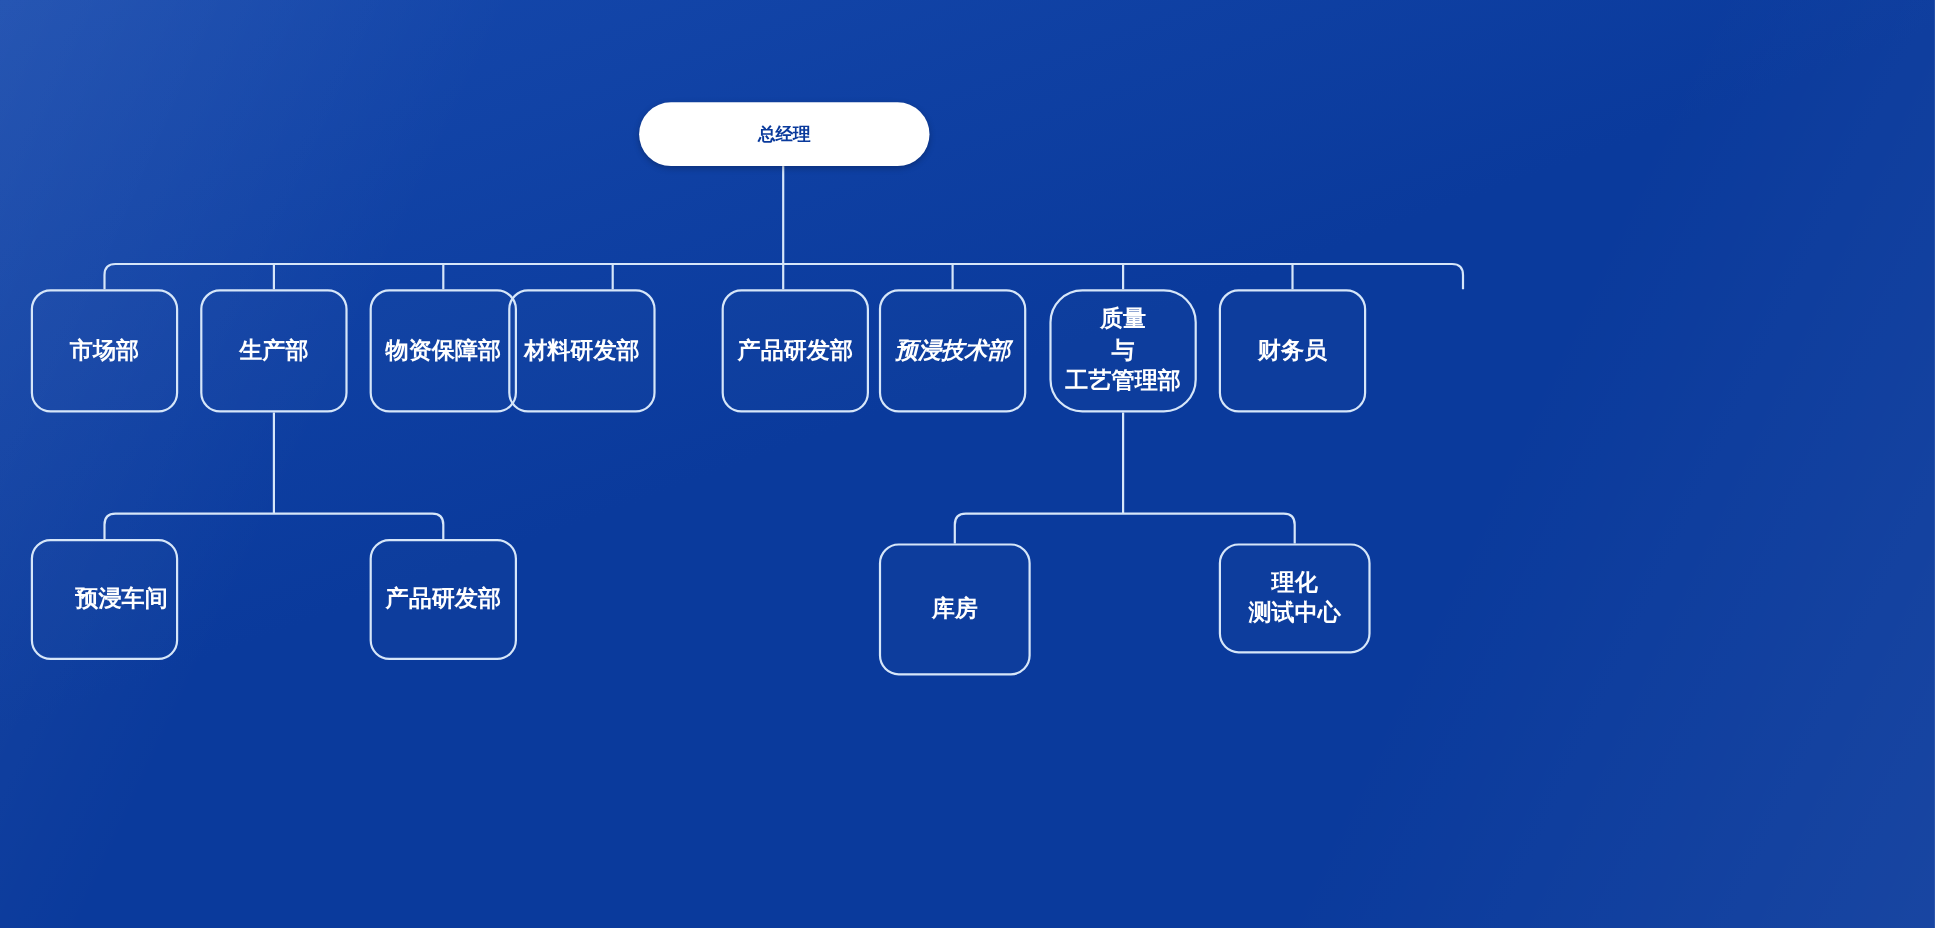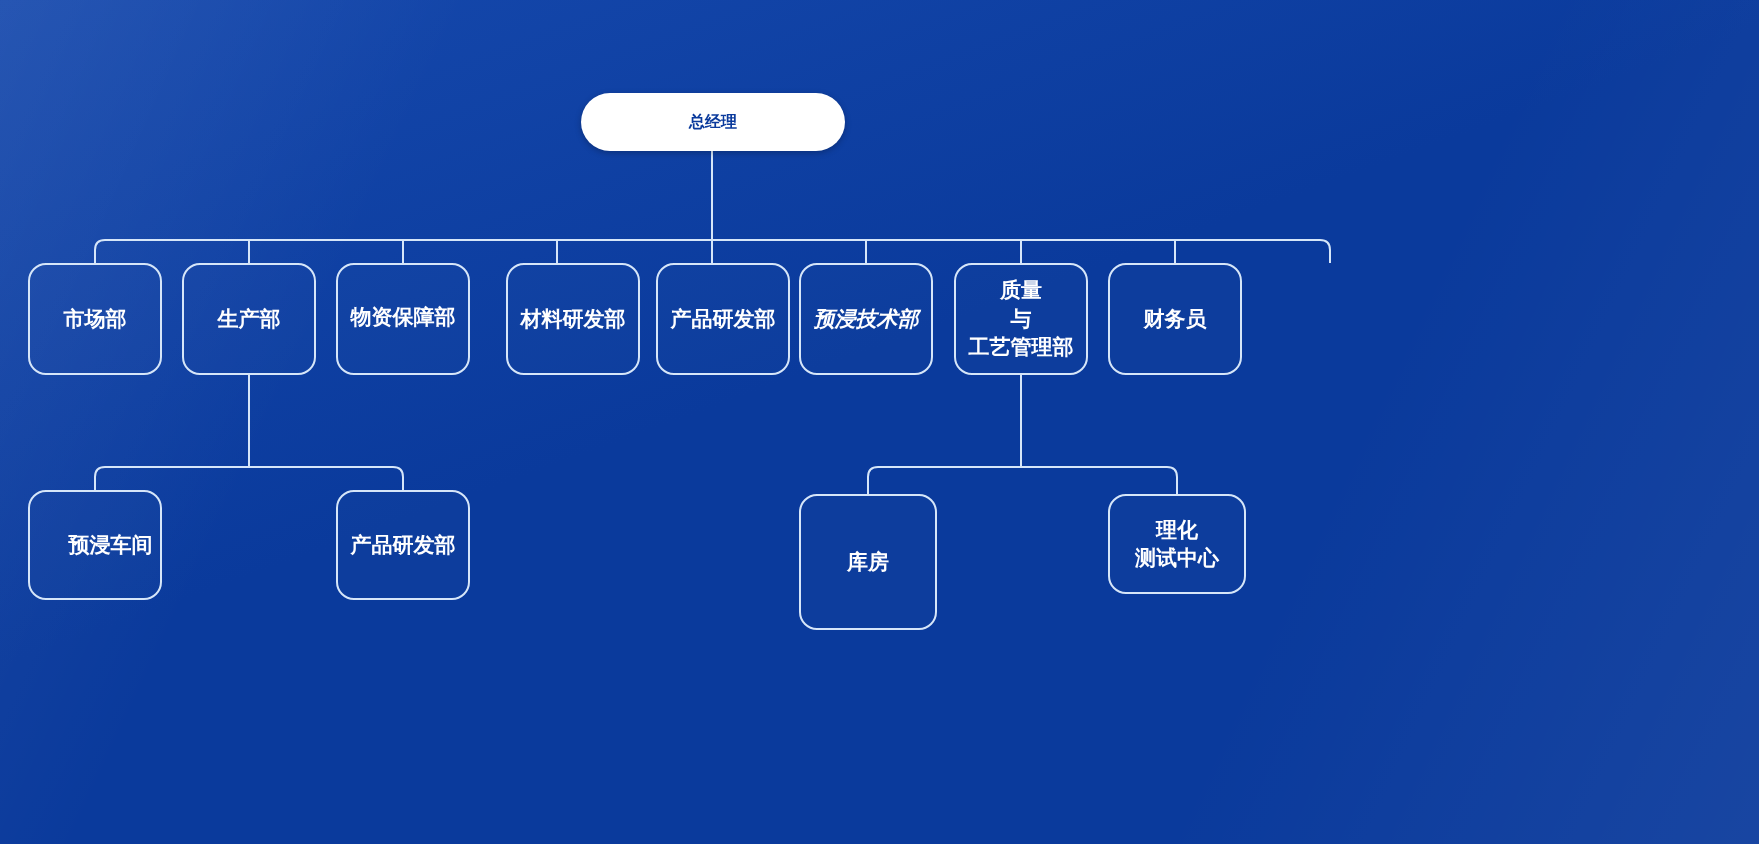--- a/index.html
+++ b/index.html
@@ -62,32 +62,32 @@
     align-items:center;
     justify-content:center;
     font-size:16px;
     font-weight:bold;
     box-shadow:0 2px 6px rgba(0,0,0,0.25);
   }
   
   .lv2{top:263px;width:134px;height:112px;}
   .lv2.p0{left:28px;}
   .lv2.p1{left:182px;}
-  .lv2.p2{left:336px;font-family:Liberation Mono, monospace;}
-  .lv2.p3{left:506px;}
+  .lv2.p2{left:336px;}
+  .lv2.p3{left:462px;}
   .lv2.p4{left:630px;margin-left:26px;}
   .lv2.p5{left:799px;font-style:italic;}
-  .lv2.p6{left:954px;}
+  .lv2.p6{left:954px;border-radius:30px;}
   .lv2.p7{left:1108px;}
   .lv2.p8{left:1263px;}
   
   .lv3{width:134px;height:110px;}
   .lv3.c0{left:28px;top:490px;padding-left:31px;}
   .lv3.c1{left:336px;top:490px;}
-  .lv3.c2{left:799px;top:494px;width:138px;height:136px;}
+  .lv3.c2{left:799px;top:494px;width:138px;height:120px;}
   .lv3.c3{left:1108px;top:494px;width:138px;height:100px;}
 </style>
 </head>
 <body>
 
 <div class="canvas">
 
   <svg class="connectors" viewBox="0 0 1759 844" xmlns="http://www.w3.org/2000/svg">
 
     <path d="M 712 151 L 712 240"></path>

